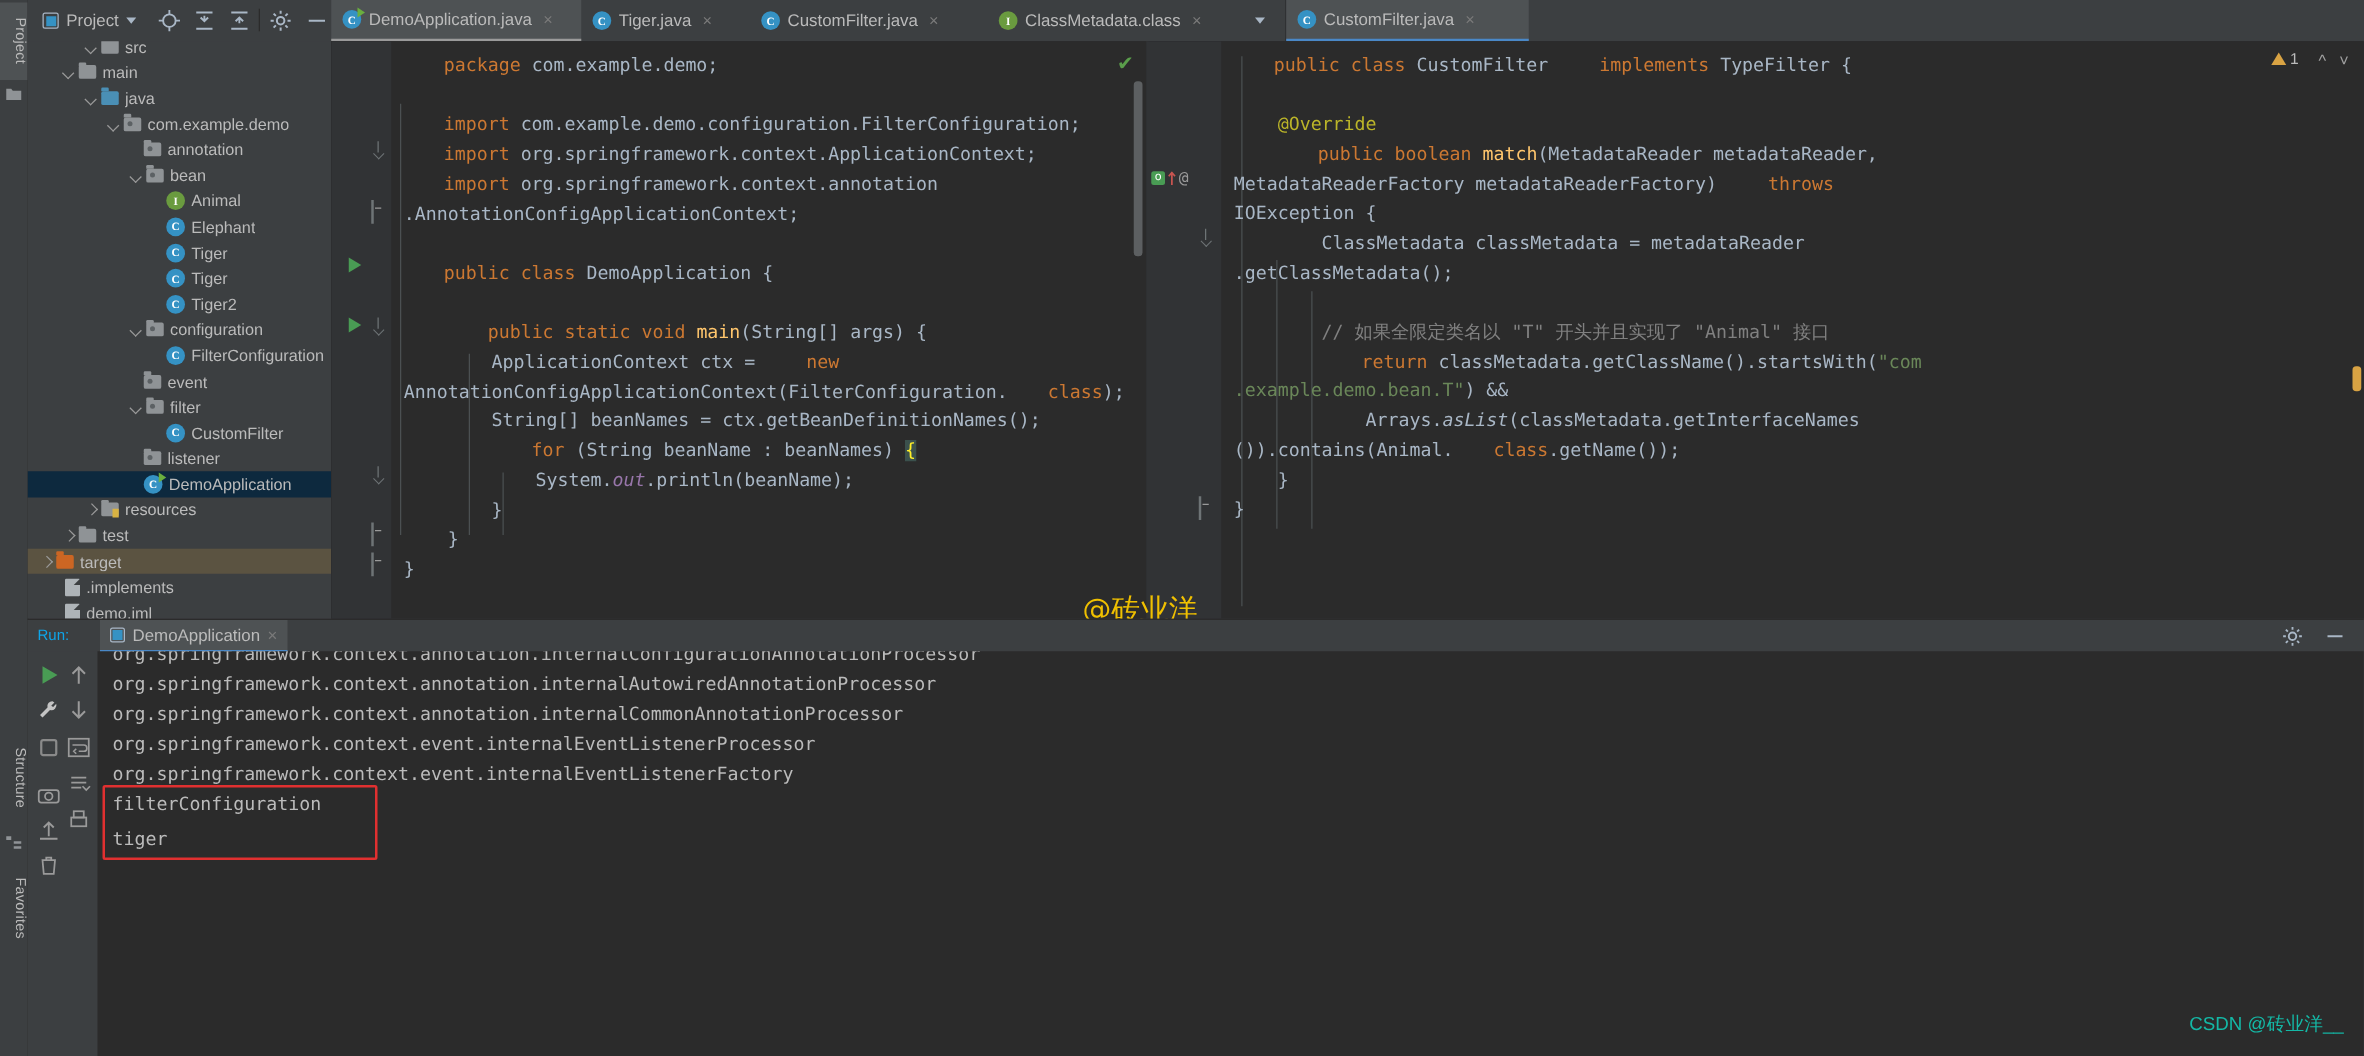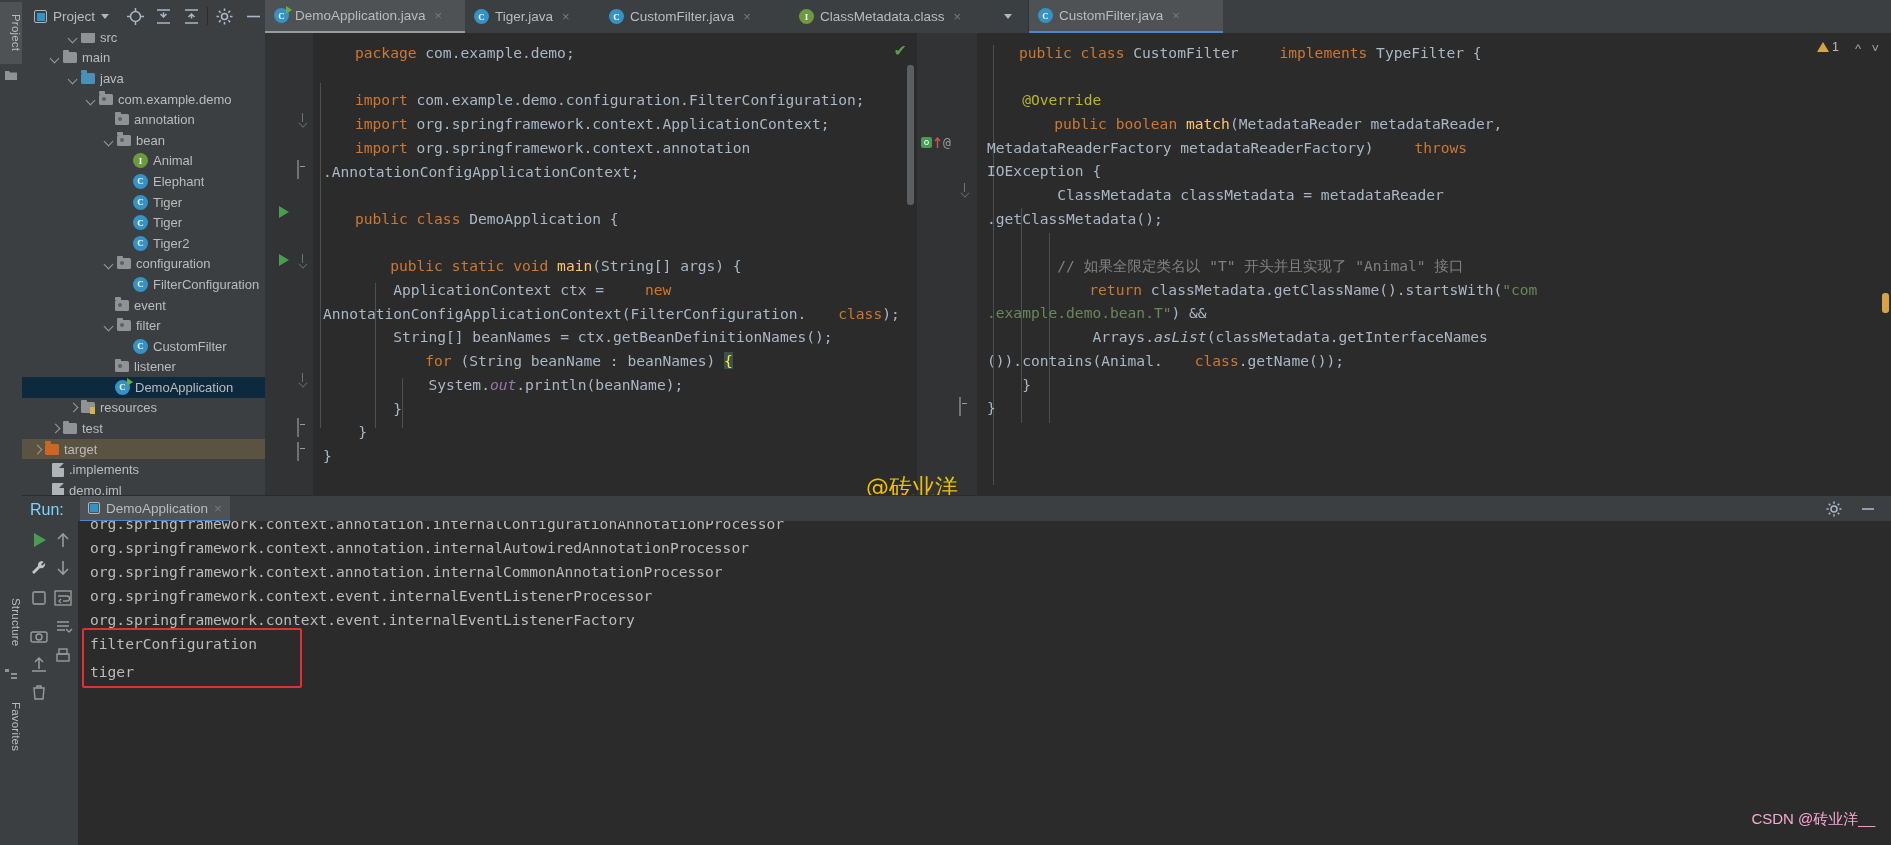--- a/index.html
+++ b/index.html
@@ -88,25 +88,25 @@
   .foldarrow:after{content:"";position:absolute;left:2px;top:6px;width:7px;height:7px;border-left:1px solid #6e7476;border-bottom:1px solid #6e7476;transform:rotate(-45deg) scale(.8);}
   .indentline{position:absolute;width:1px;background:#4b5052;}
 
   .checkok{position:absolute;right:10px;top:8px;color:#5a9e4b;font-size:16px;}
   .scrollthumb{position:absolute;right:3px;width:7px;background:#5c5f61;border-radius:3px;}
   .warnbadge{position:absolute;right:52px;top:7px;font-size:12.5px;color:#bbbbbb;display:flex;align-items:center;gap:3px;}
   .warntri{width:0;height:0;border-left:6px solid transparent;border-right:6px solid transparent;border-bottom:10px solid #d9a343;}
   .upd{position:absolute;top:8px;color:#a0a0a0;font-size:13px;}
 
   .watermark{position:absolute;font-size:23px;color:#f0c000;font-family:"DejaVu Sans",sans-serif;white-space:nowrap;}
-  .csdn{position:absolute;font-size:15px;color:#f9a8d4;}
+  .csdn{position:absolute;font-size:15px;color:#14b8a6;}
 
   
   .runbar{position:absolute;left:22px;top:495px;width:1869px;height:26px;background:#3c3f41;border-top:1px solid #2b2b2b;}
-  .runlabel{position:absolute;left:8px;top:5px;font-size:16px;color:#7dd3fc;}
+  .runlabel{position:absolute;left:8px;top:5px;font-size:12px;color:#0ea5e9;}
   .runtab{position:absolute;left:58px;top:0;height:26px;display:flex;align-items:center;gap:6px;padding:0 8px;
           background:#4e5254;border-bottom:2px solid #4a88c7;box-sizing:border-box;font-size:13.5px;color:#bbbbbb;}
   .runtoolicon{position:absolute;top:4px;width:18px;height:18px;}
 
   .console{position:absolute;left:78px;top:521px;width:1813px;height:324px;background:#2b2b2b;overflow:hidden;}
   .cline{position:absolute;left:12px;font-family:"DejaVu Sans Mono","Liberation Mono",monospace;font-size:14.6px;color:#bbbbbb;white-space:pre;}
   .redbox{position:absolute;border:2px solid #e03030;border-radius:2px;}
   .runside{position:absolute;left:22px;top:521px;width:56px;height:324px;background:#3c3f41;}
   .rsbtn{position:absolute;width:22px;height:22px;}
   .divider{position:absolute;background:#2b2b2b;}

